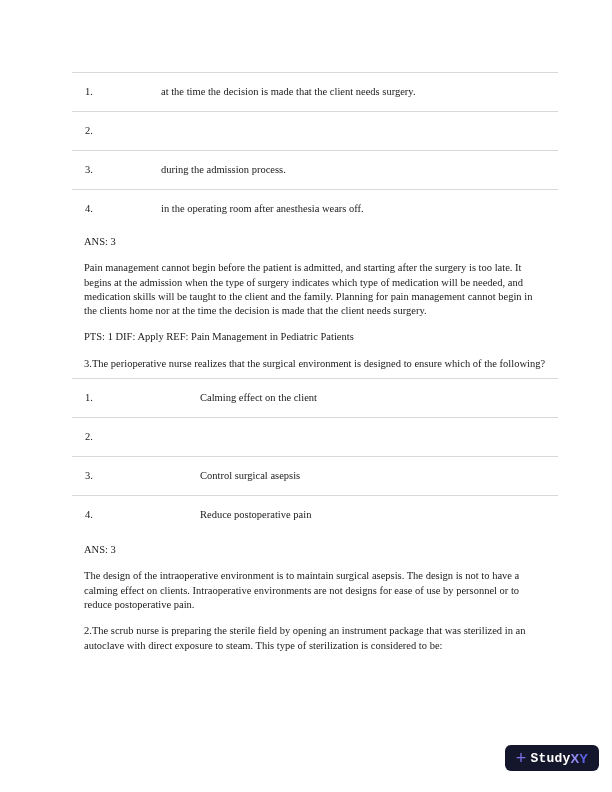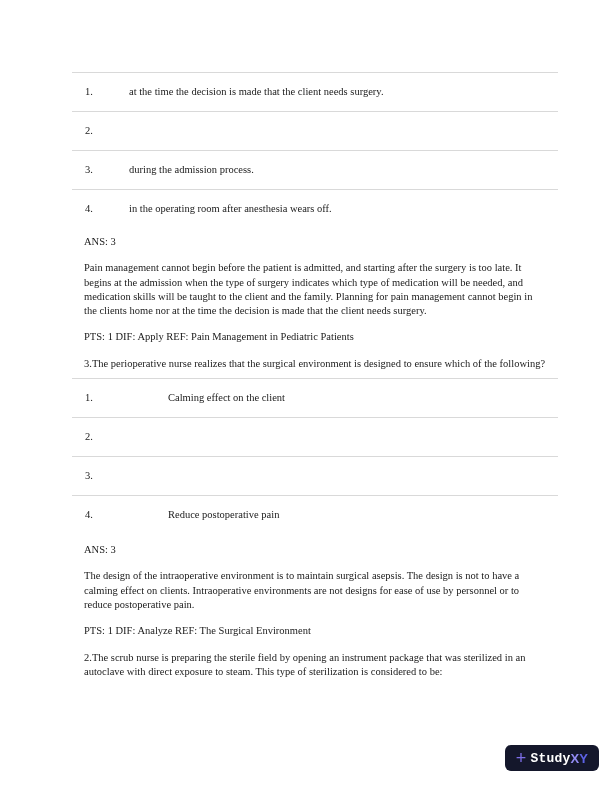--- a/index.html
+++ b/index.html
@@ -24,21 +24,21 @@
   .content p { margin: 12px; }
   .options-table { width: 100%; }
   .opt-row {
     display: flex;
     align-items: center;
     height: 38px;
     border-top: 1px solid var(--divider-color, #d9d9d9);
   }
   .opt-num { flex: none; width: 44px; padding-left: 13px; }
   .t2 .opt-num { width: 83px; }
-  .opt-text { flex: 1; }
+  .opt-text { flex: 1; margin-left: 32px; }
   .ans   { margin-top: 7px !important; }
   .ans2  { margin-top: 9px !important; }
   .para  { margin-top: 7px !important; max-width: 482px; }
   .meta  { margin-top: 7px !important; }
   .stem  { margin-top: 9px !important; margin-bottom: 7px !important; max-width: 482px; }
   .logo {
     position: absolute;
     left: 505px;
     top: 745px;
     width: 94px;
@@ -98,30 +98,30 @@
     <div class="options-table t2">
       <div class="opt-row">
         <span class="opt-num">1.</span>
         <span class="opt-text">Calming effect on the client</span>
       </div>
       <div class="opt-row">
         <span class="opt-num">2.</span>
       </div>
       <div class="opt-row">
         <span class="opt-num">3.</span>
+        <span class="opt-text">Control surgical asepsis</span>
       </div>
       <div class="opt-row">
         <span class="opt-num">4.</span>
         <span class="opt-text">Reduce postoperative pain</span>
       </div>
     </div>
 
     <p class="ans ans2">ANS: 3</p>
     <p class="para">The design of the intraoperative environment is to maintain surgical asepsis. The design is not to have a calming effect on clients. Intraoperative environments are not designs for ease of use by personnel or to reduce postoperative pain.</p>
-    <p class="meta">PTS: 1 DIF: Analyze REF: The Surgical Environment</p>
 
     <p class="stem">2.The scrub nurse is preparing the sterile field by opening an instrument package that was sterilized in an autoclave with direct exposure to steam. This type of sterilization is considered to be:</p>
 
   </div>
 
   <div class="logo">
     <span class="logo-plus">+</span>
     <span class="logo-study">Study</span>
     <span class="logo-x">X</span>
     <span class="logo-y">Y</span>

